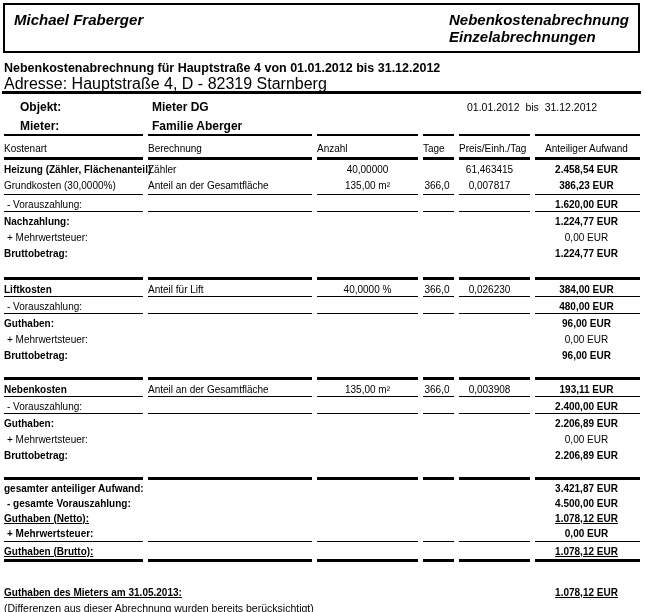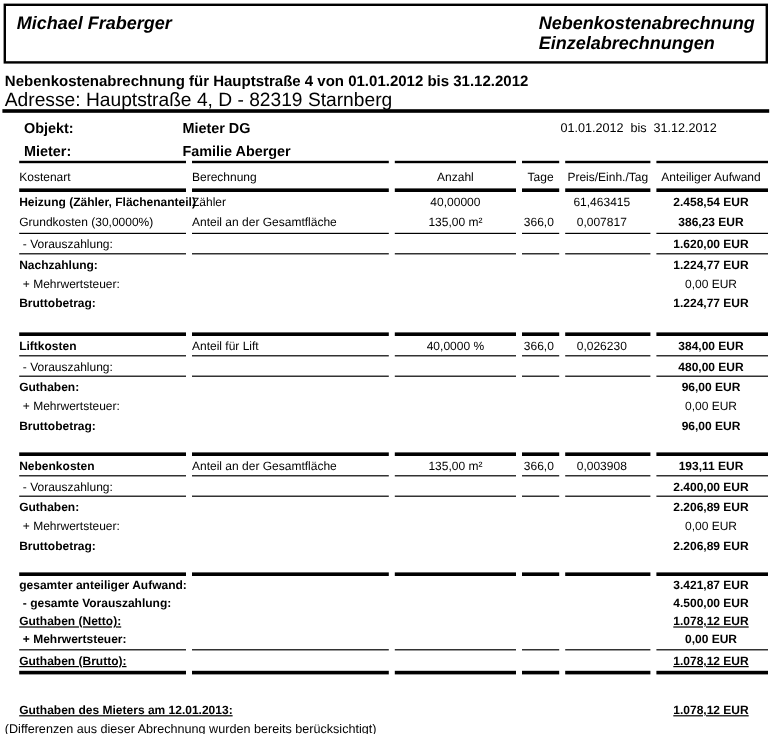--- a/index.html
+++ b/index.html
@@ -29,31 +29,31 @@
   
   .meta-row { position:relative; height:13px; margin-top:6px; font-size:12px; }
   .meta-label { position:absolute; left:20px; top:0; font-weight:bold; }
   .meta-value { position:absolute; left:152px; top:0; font-weight:bold; }
   .meta-period { position:absolute; left:425px; top:1px; font-size:10.5px; font-weight:normal; white-space:pre;padding-left:42px; }
   
   .row {
     display:grid;
     grid-template-columns:139px 164px 101px 31px 71px 1fr;
     column-gap:5px;
-    padding:0 5px 0 16px;
+    padding:0 5px 0 4px;
     align-items:end;
   }
   .row > div { font-size:10px; line-height:13px; white-space:nowrap; }
   .rh16 { height:16px; }
   .rh15 { height:15px; }
   .c3,.c4,.c5,.c6 { text-align:center; }
   .c4 { padding-right:3px; }
   .v5 { padding-right:10px; }
   .c6 { padding-right:2px; }
-  .thead .c3, .thead .c4, .thead .c5 { text-align:center; padding-right:0; }
+  .thead .c3, .thead .c4, .thead .c5 { text-align:left; padding-right:0; }
   .b { font-weight:bold; }
   .u { text-decoration:underline; }
   .indent { padding-left:3px; }
   .lbl { grid-column:1 / span 5; }
   .val { grid-column:6; }
   
   .line i { display:block; background:#000; height:1px; }
   .line.t2 i { height:2px; }
   .line.t3 i { height:3px; }
   .mt2 { margin-top:2px; } .mt3 { margin-top:3px; }
@@ -306,16 +306,16 @@
       <i></i>
       <i></i>
       <i></i>
       <i></i>
       <i></i>
       <i></i>
     </div>
 </section>
 
 <div class="row rh16 footer-row">
-  <div class="lbl b u">Guthaben des Mieters am 12.01.2013:</div>
+  <div class="lbl b u">Guthaben des Mieters am 31.05.2013:</div>
   <div class="val c6 b u">1.078,12 EUR</div>
 </div>
 <div class="footer-note">(Differenzen aus dieser Abrechnung wurden bereits berücksichtigt)</div>
 
 </body></html>

